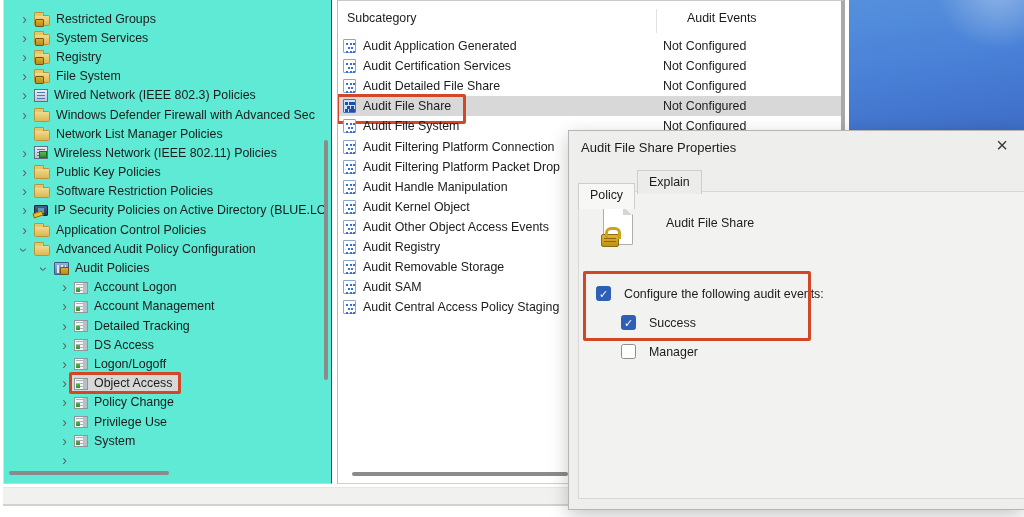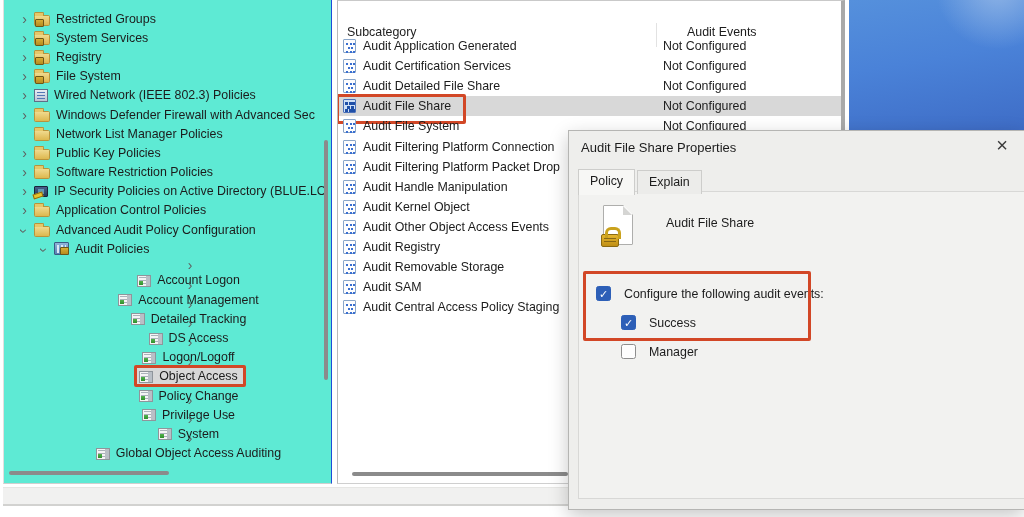--- a/index.html
+++ b/index.html
@@ -28,21 +28,21 @@
   .vthumb{position:absolute;right:3px;top:140px;width:4px;height:240px;background:#8b8b8b;border-radius:2px;}
   .hthumb{position:absolute;height:4px;background:#8b8b8b;border-radius:2px;top:471px;}
   .left-pane .hthumb{left:5px;width:160px;}
   .mid-pane .hthumb{left:14px;width:216px;}
 
   
   .tree{position:absolute;left:0;top:9px;right:8px;}
   .trow{display:flex;align-items:center;height:19.2px;white-space:nowrap;}
   .trow.lvl0{padding-left:13px;}
   .trow.lvl1{padding-left:33px;}
-  .trow.lvl2{padding-left:53px;flex-direction:column;}
+  .trow.lvl2{padding-left:53px;}
   .exp{width:15px;flex:none;color:#5f5f5f;font-size:14px;line-height:1;text-align:center;}
   .exp-closed::before{content:"\203A";display:inline-block;}
   .exp-open::before{content:"\203A";display:inline-block;transform:rotate(90deg) translateX(1px);}
   .exp-none::before{content:"";}
   .tsel{display:flex;align-items:center;gap:6px;padding:1px 5px 1px 2px;position:relative;}
   .trow.sel .tsel{background:var(--selection_gray);}
   .trow.boxed .tsel::after{content:"";position:absolute;inset:-3px -3px;border:3px solid var(--annotation_red);border-radius:2px;pointer-events:none;}
 
   
   .ticon{display:inline-block;width:16px;height:14px;position:relative;flex:none;}
@@ -66,21 +66,21 @@
   .audit-policies-icon::after{content:"";position:absolute;right:-1px;bottom:-1px;width:7px;height:6px;
     background:linear-gradient(#d8ae35,#b68c1e);border:1px solid #6e5716;border-radius:1px;}
   .audit-category-icon{width:14px;height:12px;margin-top:1px;border:1px solid #8f959b;
     background:linear-gradient(90deg,#f4f4f4 0 8px,#b9bfc6 8px 100%);}
   .audit-category-icon::before{content:"";position:absolute;left:1px;top:1px;width:7px;height:9px;
     background:repeating-linear-gradient(180deg,#aab2ba 0 1px,transparent 1px 3px);}
   .audit-category-icon::after{content:"";position:absolute;left:1px;bottom:1px;width:4px;height:4px;
     background:linear-gradient(#52b24c,#2f8f2c);}
 
   
-  .lhead{position:absolute;top:22px;left:0;right:0;height:22px;}
+  .lhead{position:absolute;top:8px;left:0;right:0;height:22px;}
   .lhead .h1{position:absolute;left:9px;top:2px;}
   .lhead .h2{position:absolute;left:325px;top:2px;margin-left:24px;}
   .col-sep{position:absolute;left:318px;top:0;width:1px;height:24px;background:#e2e2e2;}
   .lrows{position:absolute;top:35px;left:0;right:0;}
   .lrow{position:relative;display:flex;align-items:center;height:20.1px;padding-left:5px;white-space:nowrap;}
   .lrow.sel{background:var(--selection_gray);}
   .lrow.boxed::after{content:"";position:absolute;left:-2px;top:-2px;width:124px;height:24px;
     border:3px solid var(--annotation_red);border-radius:2px;pointer-events:none;}
   .lrow .licon{margin-right:7px;}
   .lrow .lvalue{position:absolute;left:325px;}
@@ -93,21 +93,21 @@
     box-shadow:4px 0 0 #1f4fa8,7px 0 0 #1f4fa8,2px 4px 0 #1f4fa8,6px 4px 0 #1f4fa8,0 7px 0 #1f4fa8,4px 7px 0 #1f4fa8,7px 7px 0 #1f4fa8;}
 
   
   .dialog{position:absolute;left:568px;top:130px;width:456px;height:380px;background:#eeeeec;
     border:1px solid #b5b5b3;border-right:none;box-shadow:0 6px 18px rgba(0,0,0,.22);z-index:5;}
   .dlg-title{position:absolute;left:12px;top:9px;font-size:13px;}
   .dlg-close{position:absolute;right:10px;top:2px;width:24px;height:24px;border:none;background:transparent;
     font-size:20px;line-height:24px;color:#3a3a3a;cursor:pointer;font-family:inherit;}
   .tabs{position:absolute;left:9px;top:37px;display:flex;align-items:flex-end;gap:2px;z-index:2;}
   .tab{padding:4px 11px 5px 11px;border:1px solid #cdcdcb;border-bottom:none;background:#ececea;font-size:12.4px;}
-  .tab.active{background:#f7f7f5;padding-bottom:7px;position:relative;top:1px;}
+  .tab.active{background:#f7f7f5;padding-bottom:7px;position:relative;top:15px;}
   .page{position:absolute;left:9px;top:60px;right:0;bottom:10px;background:#f2f2f0;border:1px solid #d8d8d6;border-right:none;}
 
   .doc-lock-icon{position:absolute;left:22px;top:13px;width:34px;height:42px;}
   .doc-page{position:absolute;left:2px;top:0;width:30px;height:40px;background:#fff;border:1px solid #aeaeac;border-radius:1px;}
   .doc-page::before{content:"";position:absolute;top:-1px;right:-1px;width:0;height:0;
     border-top:10px solid #f2f2f0;border-left:10px solid transparent;}
   .doc-page::after{content:"";position:absolute;top:0;right:0;width:0;height:0;
     border-bottom:9px solid #d5d5d3;border-right:9px solid transparent;}
   .lock-body{position:absolute;left:0;bottom:0;width:18px;height:13px;background:linear-gradient(#e3b52e,#c08f15);
     border:1px solid #8a6a12;border-radius:2px;}
@@ -188,20 +188,27 @@
         </div>
 
         <div class="trow lvl0">
           <span class="exp exp-none"></span>
           <span class="tsel">
             <span class="ticon folder-icon"></span>
             <span class="tlabel">Network List Manager Policies</span>
           </span>
         </div>
 
+        <div class="trow lvl0">
+          <span class="exp exp-closed"></span>
+          <span class="tsel">
+            <span class="ticon wireless-network-icon"></span>
+            <span class="tlabel">Wireless Network (IEEE 802.11) Policies</span>
+          </span>
+        </div>
 
         <div class="trow lvl0">
           <span class="exp exp-closed"></span>
           <span class="tsel">
             <span class="ticon folder-icon"></span>
             <span class="tlabel">Public Key Policies</span>
           </span>
         </div>
 
         <div class="trow lvl0">
@@ -311,24 +318,20 @@
         <div class="trow lvl2">
           <span class="exp exp-closed"></span>
           <span class="tsel">
             <span class="ticon audit-category-icon"></span>
             <span class="tlabel">System</span>
           </span>
         </div>
 
         <div class="trow lvl2">
           <span class="exp exp-closed"></span>
-          <span class="tsel">
-            <span class="ticon audit-category-icon"></span>
-            <span class="tlabel">Global Object Access Auditing</span>
-          </span>
         </div>
       </div>
     <div class="vthumb"></div>
     <div class="hthumb"></div>
   </div>
 
   <div class="mid-pane">
     <div class="lhead">
       <span class="h1">Subcategory</span>
       <span class="h2">Audit Events</span>

